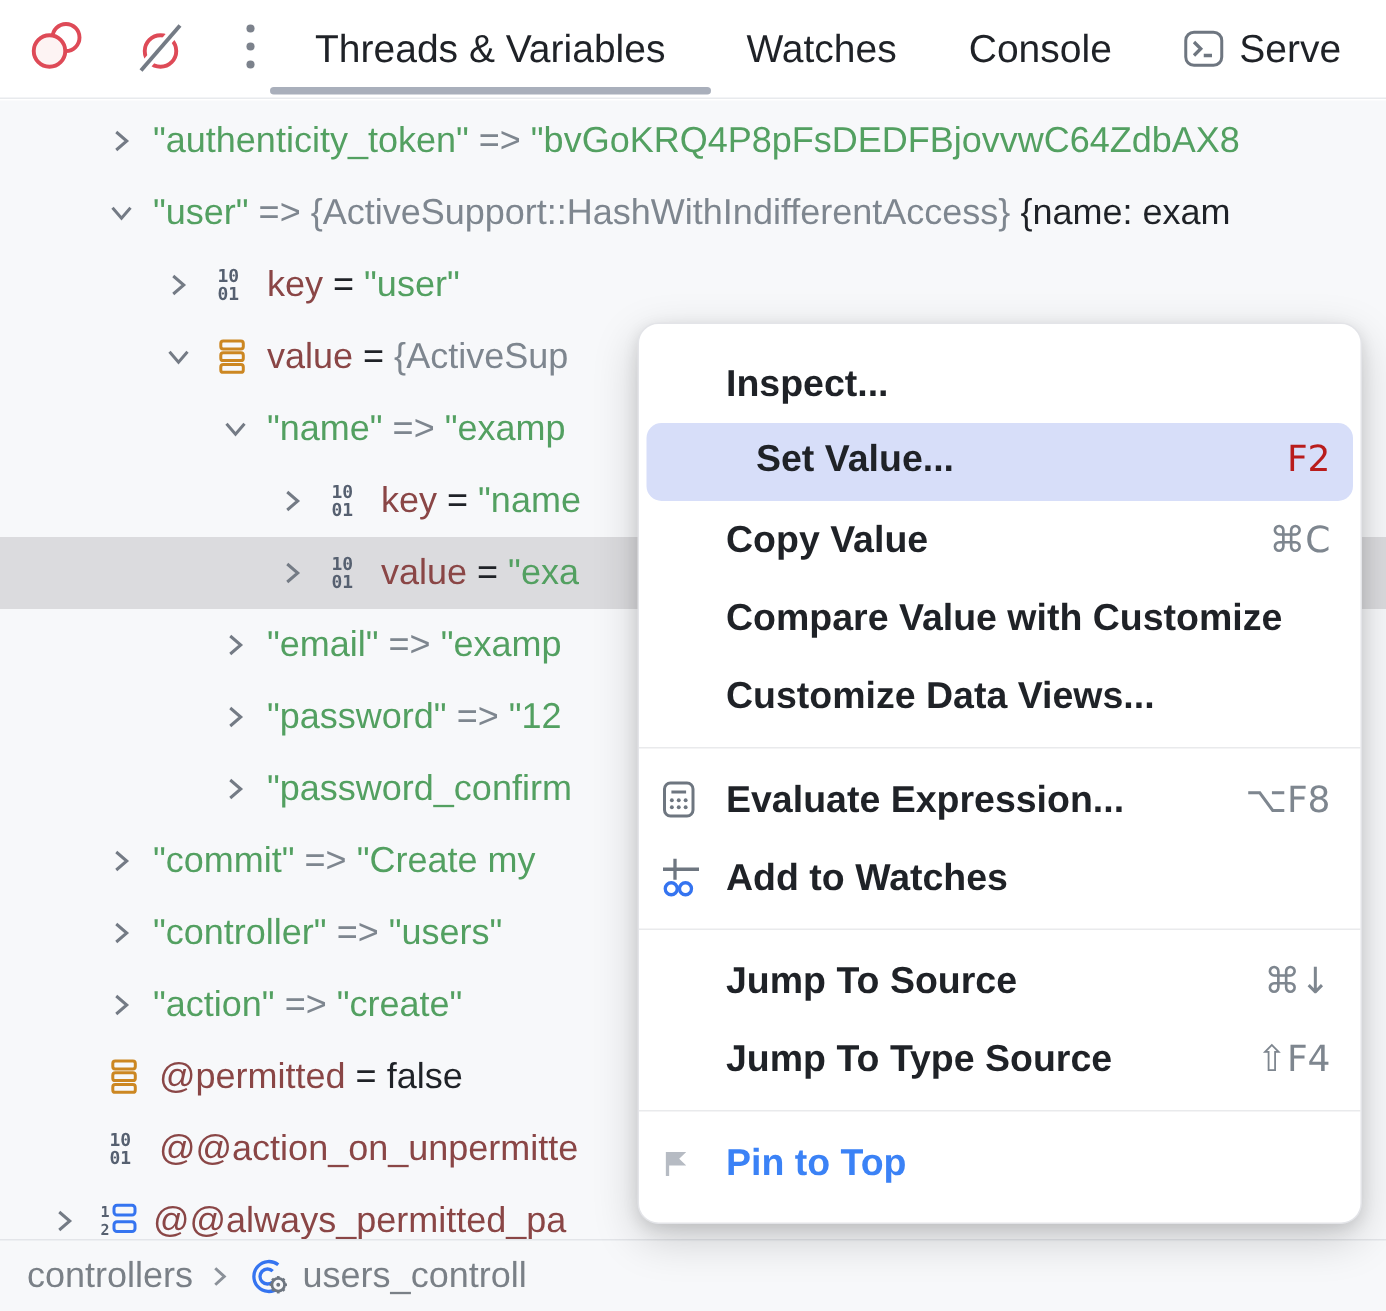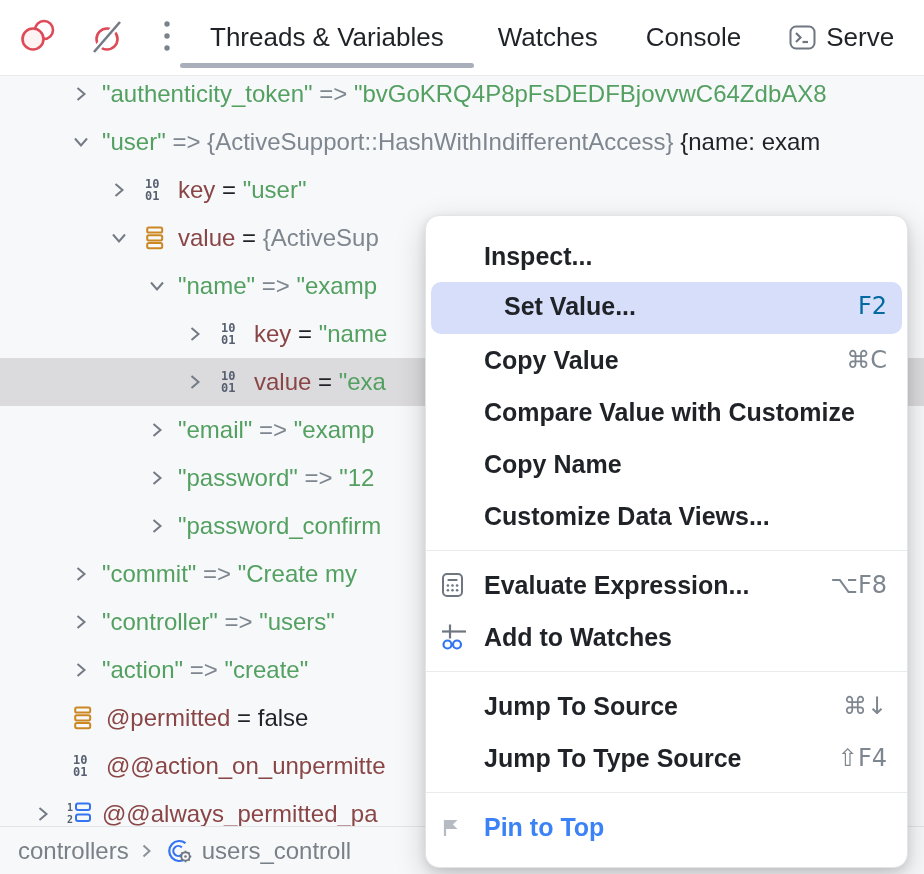--- a/index.html
+++ b/index.html
@@ -1,21 +1,21 @@
 <!DOCTYPE html>
 <html><head>
 <meta charset="utf-8">
 <style>
   * { margin:0; padding:0; box-sizing:border-box; }
   html,body { width:924px; height:874px; overflow:hidden; background:#fff; }
   body { font-family:"Liberation Sans", sans-serif; }
   .app { position:relative; width:924px; height:874px; overflow:hidden; background:#fff; }
 
   
-  .hdr { position:absolute; top:0; left:0; right:0; height:76px; background:#fff;
+  .hdr { position:absolute; top:0; left:0; right:0; height:66px; background:#fff;
          border-bottom:1px solid #E8EAED; display:flex; align-items:center; z-index:4; }
   .tool-icons { display:flex; align-items:center; padding-left:16px; gap:26px; flex:0 0 auto; }
   .tbtn { width:44px; height:44px; display:flex; align-items:center; justify-content:center;
           background:none; border:none; cursor:pointer; }
   .tbtn.narrow { width:22px; }
   .tabs { display:flex; align-items:stretch; height:66px; margin-left:2px; flex:1; overflow:hidden; }
   .tab { position:relative; display:flex; align-items:center; gap:10px; padding:0 30px;
          font-size:26px; color:#1F2227; white-space:nowrap; cursor:pointer; }
   .tab + .tab { padding:16px 24px; }
   .tab.active::after { content:""; position:absolute; left:0; right:0; bottom:3px; height:5px;
@@ -45,21 +45,21 @@
   .cmenu { position:absolute; left:425px; top:215px; width:483px; background:#fff;
            border:1px solid #E3E4E8; border-radius:14px; padding:14px 0;
            box-shadow:0 10px 30px rgba(0,0,0,.18), 0 3px 10px rgba(0,0,0,.10); z-index:20; }
   .mitem { height:52px; display:flex; align-items:center; padding:0 20px 0 14px;
            font-size:25px; color:#1F2227; cursor:pointer; }
   .mitem.hl { margin:0 5px; padding:0 15px 4px 9px; border-radius:10px; background:#D7DEF9;gap:20px; }
   .mitem.disabled { color:#3b82f6; cursor:default; }
   .mi-icon { flex:0 0 44px; display:flex; align-items:center; }
   .mi-label { flex:1; white-space:nowrap; overflow:hidden;font-weight:bold; }
   .mi-short { font-family:"DejaVu Sans", sans-serif; font-size:24px; color:#7E868F; margin-left:14px; }
-  .mitem.hl .mi-short { color:#0369a1; }
+  .mitem.hl .mi-short { color:#b91c1c; }
   .msep { height:1px; background:#E9EAEC; margin:8px 0; }
 </style>
 </head>
 <body>
 
 <div class="app">
 
   <div class="hdr">
     <div class="tool-icons">
       <button class="tbtn">
@@ -319,24 +319,20 @@
         <span class="mi-icon"></span>
         <span class="mi-label">Copy Value</span>
         <span class="mi-short">⌘C</span>
       </div>
       <div class="mitem">
         <span class="mi-icon"></span>
         <span class="mi-label">Compare Value with Customize</span>
       </div>
       <div class="mitem">
         <span class="mi-icon"></span>
-        <span class="mi-label">Copy Name</span>
-      </div>
-      <div class="mitem">
-        <span class="mi-icon"></span>
         <span class="mi-label">Customize Data Views...</span>
       </div>
       <div class="msep"></div>
       <div class="mitem">
         <span class="mi-icon">
           <svg width="25" height="26" viewBox="0 0 25 26">
             <rect x="3" y="2" width="19" height="22" rx="4" fill="none" stroke="#6E7680" stroke-width="2"></rect>
             <line x1="7.6" y1="8" x2="17.4" y2="8" stroke="#6E7680" stroke-width="2"></line>
             <circle cx="7.9" cy="13.5" r="1.3" fill="#6E7680"></circle>
             <circle cx="12.5" cy="13.5" r="1.3" fill="#6E7680"></circle>

